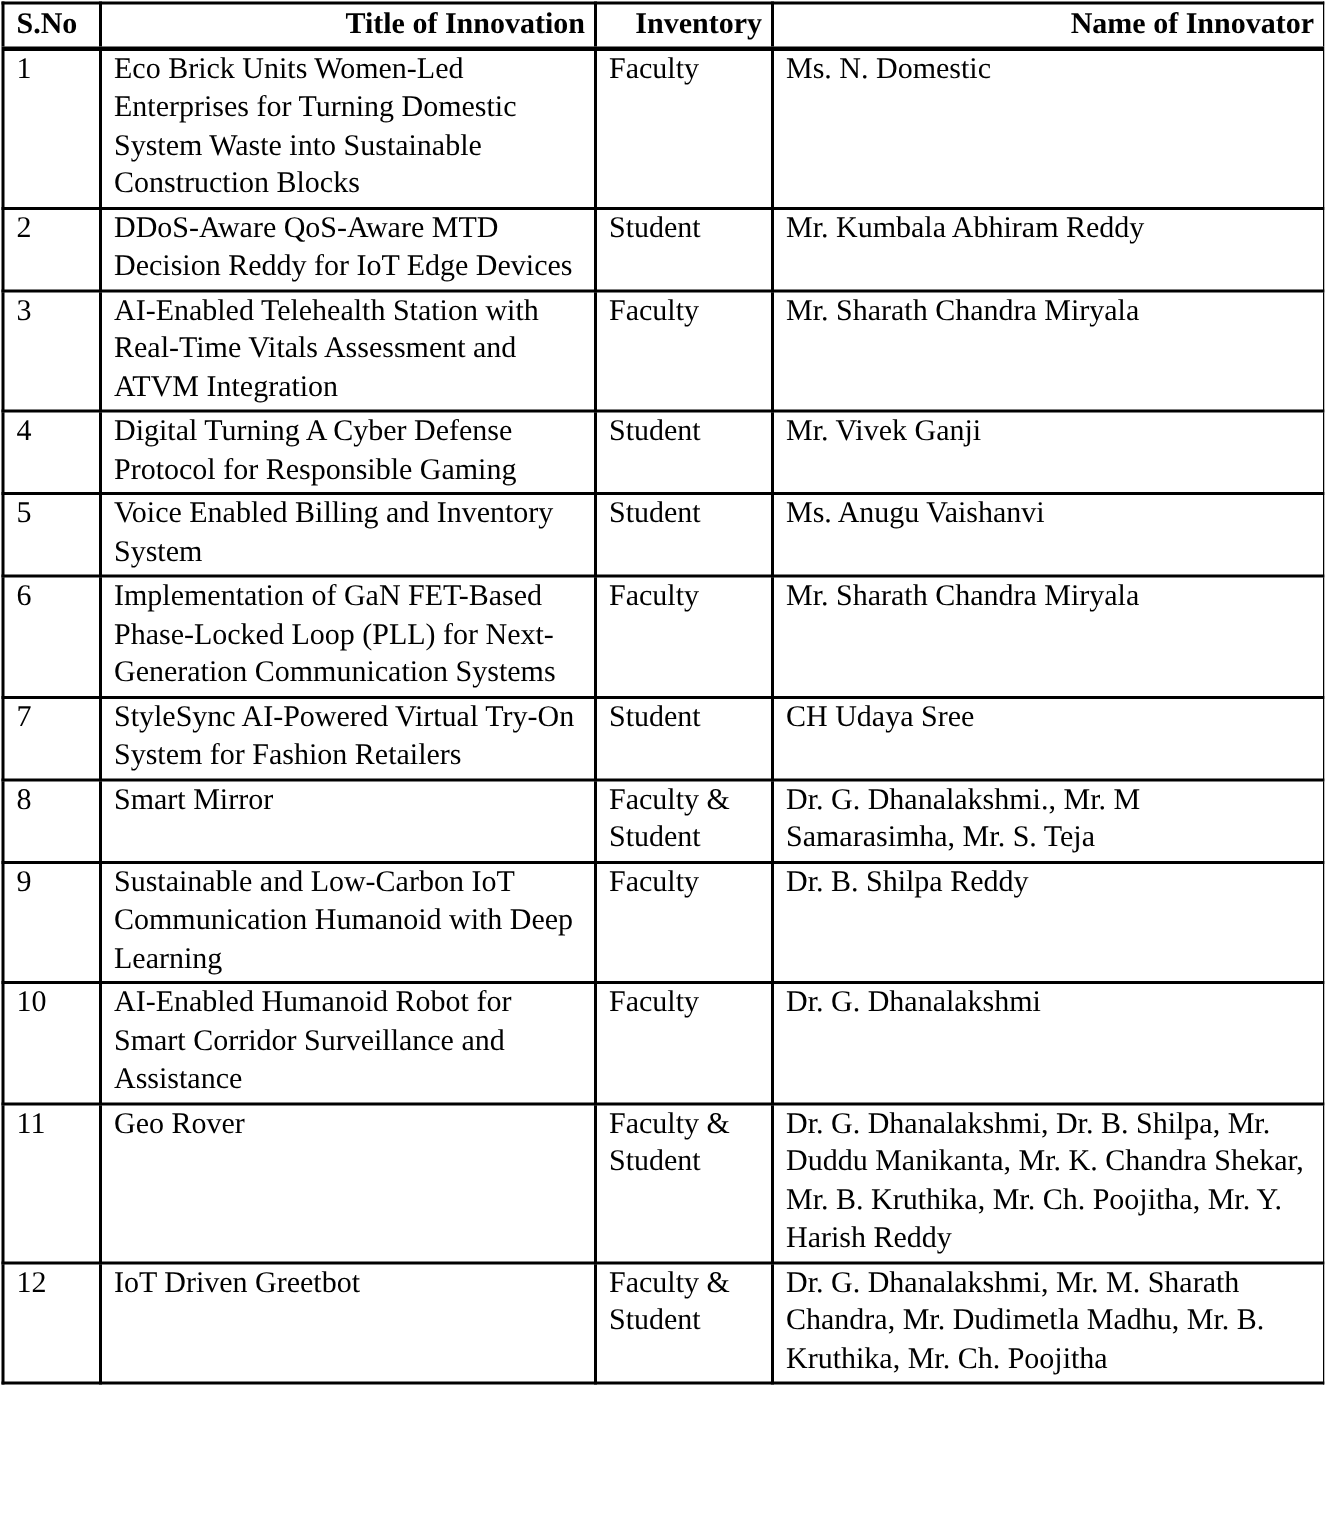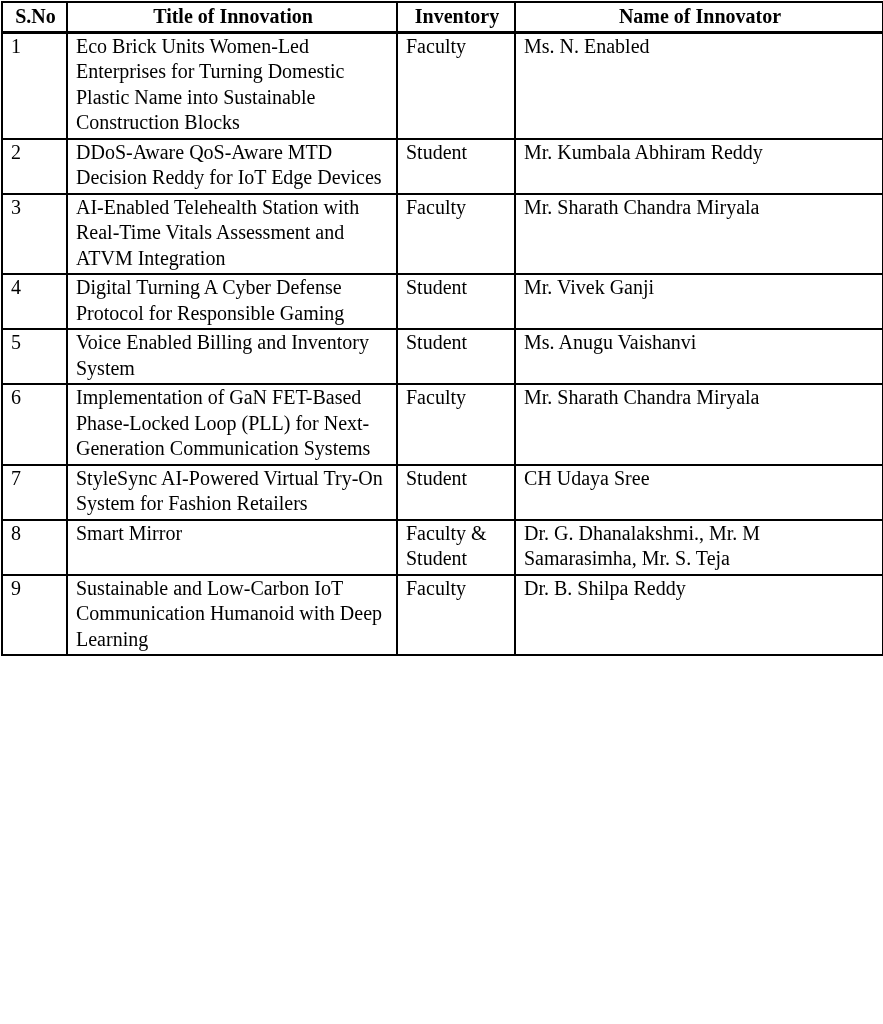--- a/index.html
+++ b/index.html
@@ -31,27 +31,27 @@
     border: 2px solid #000000;
     vertical-align: top;
     font-size: 20px;
     line-height: 25.5px;
     padding: 0 6px 2px 8px;
     overflow: hidden;
     word-wrap: break-word;
   }
   table.innov-table thead th {
     font-weight: bold;
-    text-align: center;
+    text-align: right;
     border-bottom: 3px solid #000000;
     padding-top: 1px;
     padding-bottom: 1px;
   }
   table.innov-table thead th.sno-h {
-    text-align: center;
+    text-align: left;
   }
   col.c-sno { width: 65px; }
   col.c-title { width: 330px; }
   col.c-cat { width: 118px; }
   col.c-name { width: 368px; }
 </style>
 </head>
 <body>
 
 <div class="page">
@@ -66,23 +66,23 @@
       <tr>
         <th class="sno-h">S.No</th>
         <th>Title of Innovation</th>
         <th>Inventory</th>
         <th>Name of Innovator</th>
       </tr>
     </thead>
     <tbody>
         <tr>
           <td>1</td>
-          <td>Eco Brick Units Women-Led Enterprises for Turning Domestic Plastic Name into Sustainable Construction Blocks</td>
+          <td>Eco Brick Units Women-Led Enterprises for Turning Domestic System Waste into Sustainable Construction Blocks</td>
           <td>Faculty</td>
-          <td>Ms. N. Enabled</td>
+          <td>Ms. N. Domestic</td>
         </tr>
         <tr>
           <td>2</td>
           <td>DDoS-Aware QoS-Aware MTD Decision Reddy for IoT Edge Devices</td>
           <td>Student</td>
           <td>Mr. Kumbala Abhiram Reddy</td>
         </tr>
         <tr>
           <td>3</td>
           <td>AI-Enabled Telehealth Station with Real-Time Vitals Assessment and ATVM Integration</td>
@@ -118,15 +118,33 @@
           <td>Smart Mirror</td>
           <td>Faculty &amp; Student</td>
           <td>Dr. G. Dhanalakshmi., Mr. M Samarasimha, Mr. S. Teja</td>
         </tr>
         <tr>
           <td>9</td>
           <td>Sustainable and Low-Carbon IoT Communication Humanoid with Deep Learning</td>
           <td>Faculty</td>
           <td>Dr. B. Shilpa Reddy</td>
         </tr>
+        <tr>
+          <td>10</td>
+          <td>AI-Enabled Humanoid Robot for Smart Corridor Surveillance and Assistance</td>
+          <td>Faculty</td>
+          <td>Dr. G. Dhanalakshmi</td>
+        </tr>
+        <tr>
+          <td>11</td>
+          <td>Geo Rover</td>
+          <td>Faculty &amp; Student</td>
+          <td>Dr. G. Dhanalakshmi, Dr. B. Shilpa, Mr. Duddu Manikanta, Mr. K. Chandra Shekar, Mr. B. Kruthika, Mr. Ch. Poojitha, Mr. Y. Harish Reddy</td>
+        </tr>
+        <tr>
+          <td>12</td>
+          <td>IoT Driven Greetbot</td>
+          <td>Faculty &amp; Student</td>
+          <td>Dr. G. Dhanalakshmi, Mr. M. Sharath Chandra, Mr. Dudimetla Madhu, Mr. B. Kruthika, Mr. Ch. Poojitha</td>
+        </tr>
       </tbody>
   </table>
 </div>
 
 </body></html>

